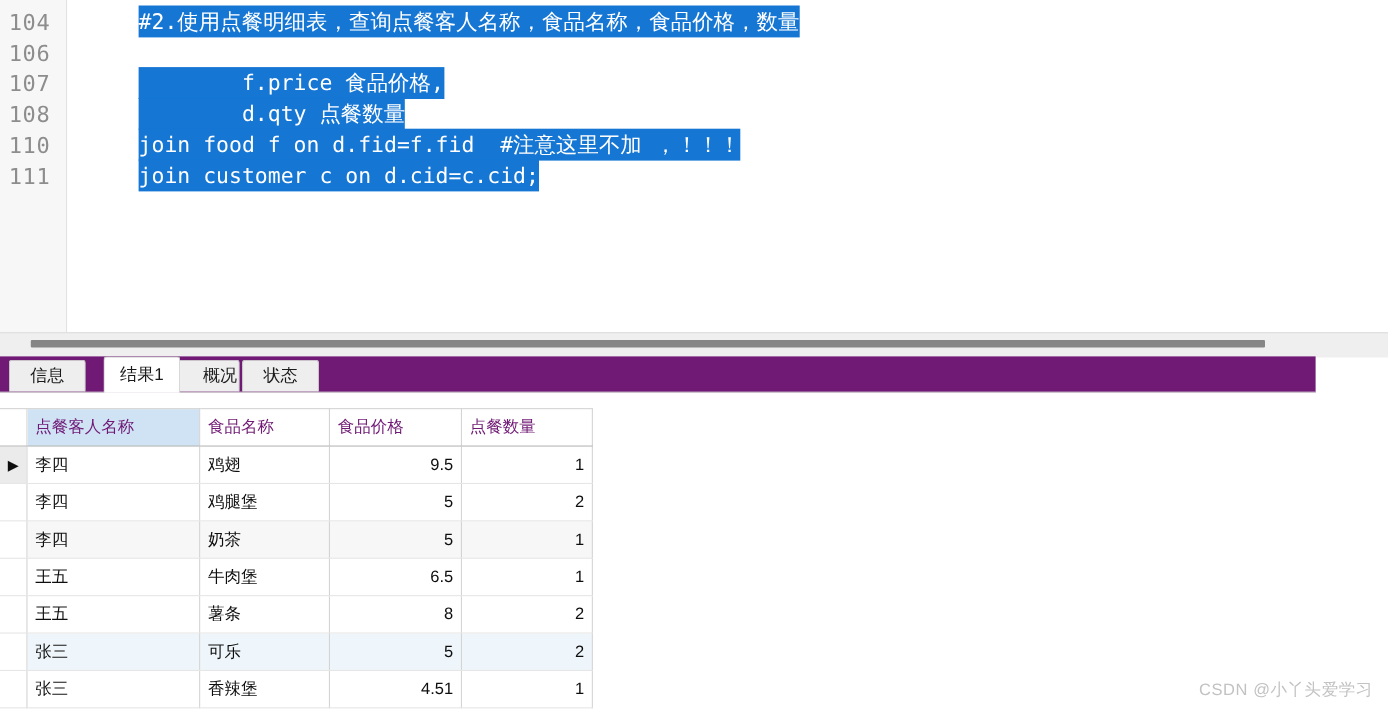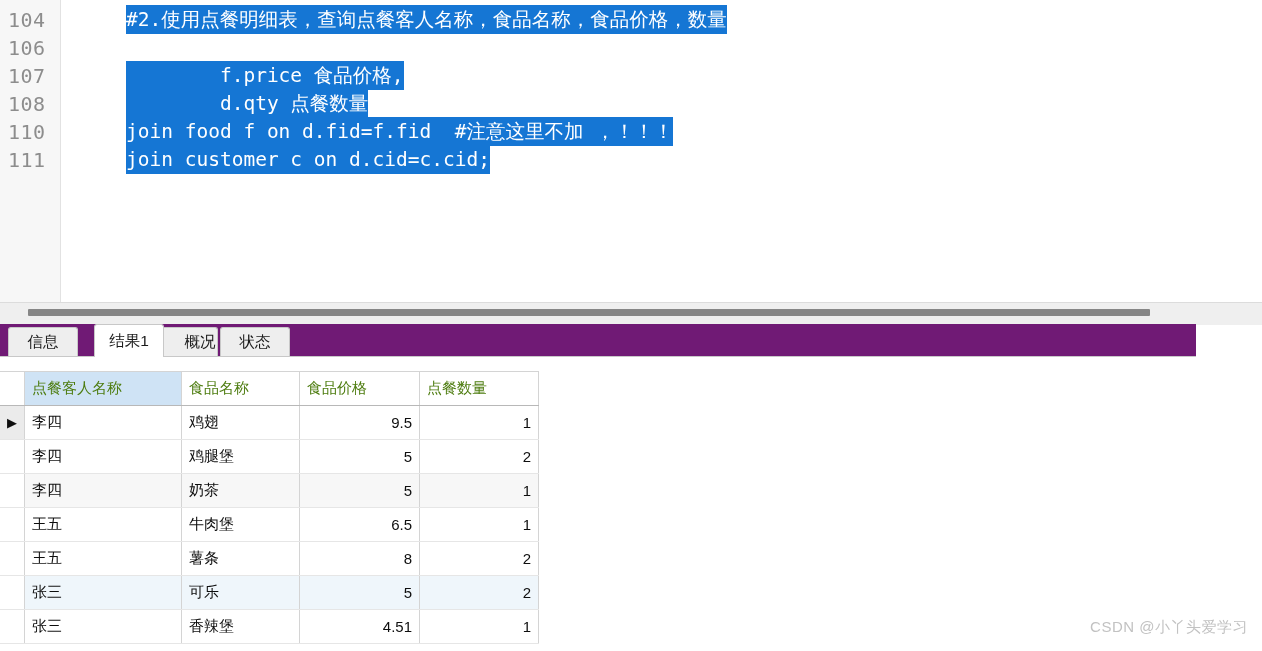--- a/index.html
+++ b/index.html
@@ -154,21 +154,21 @@
     color: #0e0e0e;
     overflow: hidden;
     white-space: nowrap;
   }
   table.result thead th {
     background: #ffffff;
     border-bottom: 1px solid #b8b8b8;
     border-top: 1px solid #d4d4d4;
     text-align: left;
     font-size: 15px;
-    color: #4d7c0f;
+    color: #701a75;
   }
   table.result thead th.selcol {
     background: #cfe3f5;
   }
   table.result thead th.rowind {
     background: #ffffff;
     border-right: 1px solid #d4d4d4;
     padding: 0;
   }
   td.rowind {

